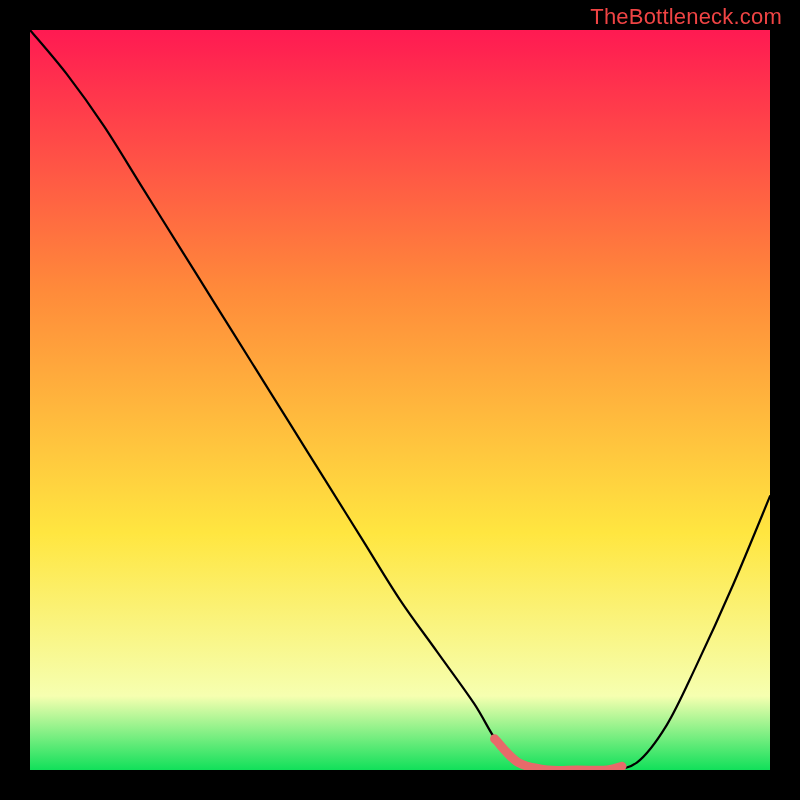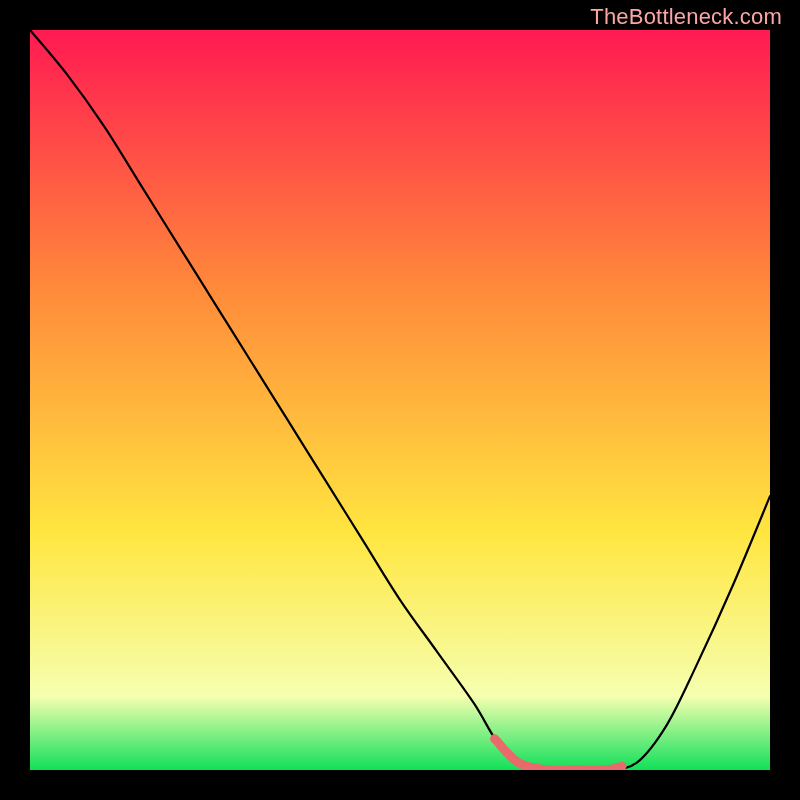--- a/index.html
+++ b/index.html
@@ -8,21 +8,21 @@
     height: 800px;
     background: #000;
     position: relative;
     font-family: Arial, sans-serif;
     overflow: hidden;
   }
   .watermark {
     position: absolute;
     top: 4px;
     right: 18px;
-    color: #fca5a5;
+    color: #ef4444;
     font-size: 22px;
     font-weight: 500;
     z-index: 10;
     letter-spacing: 0.2px;
   }
   .plot-area {
     position: absolute;
     left: 30px;
     top: 30px;
     width: 740px;

